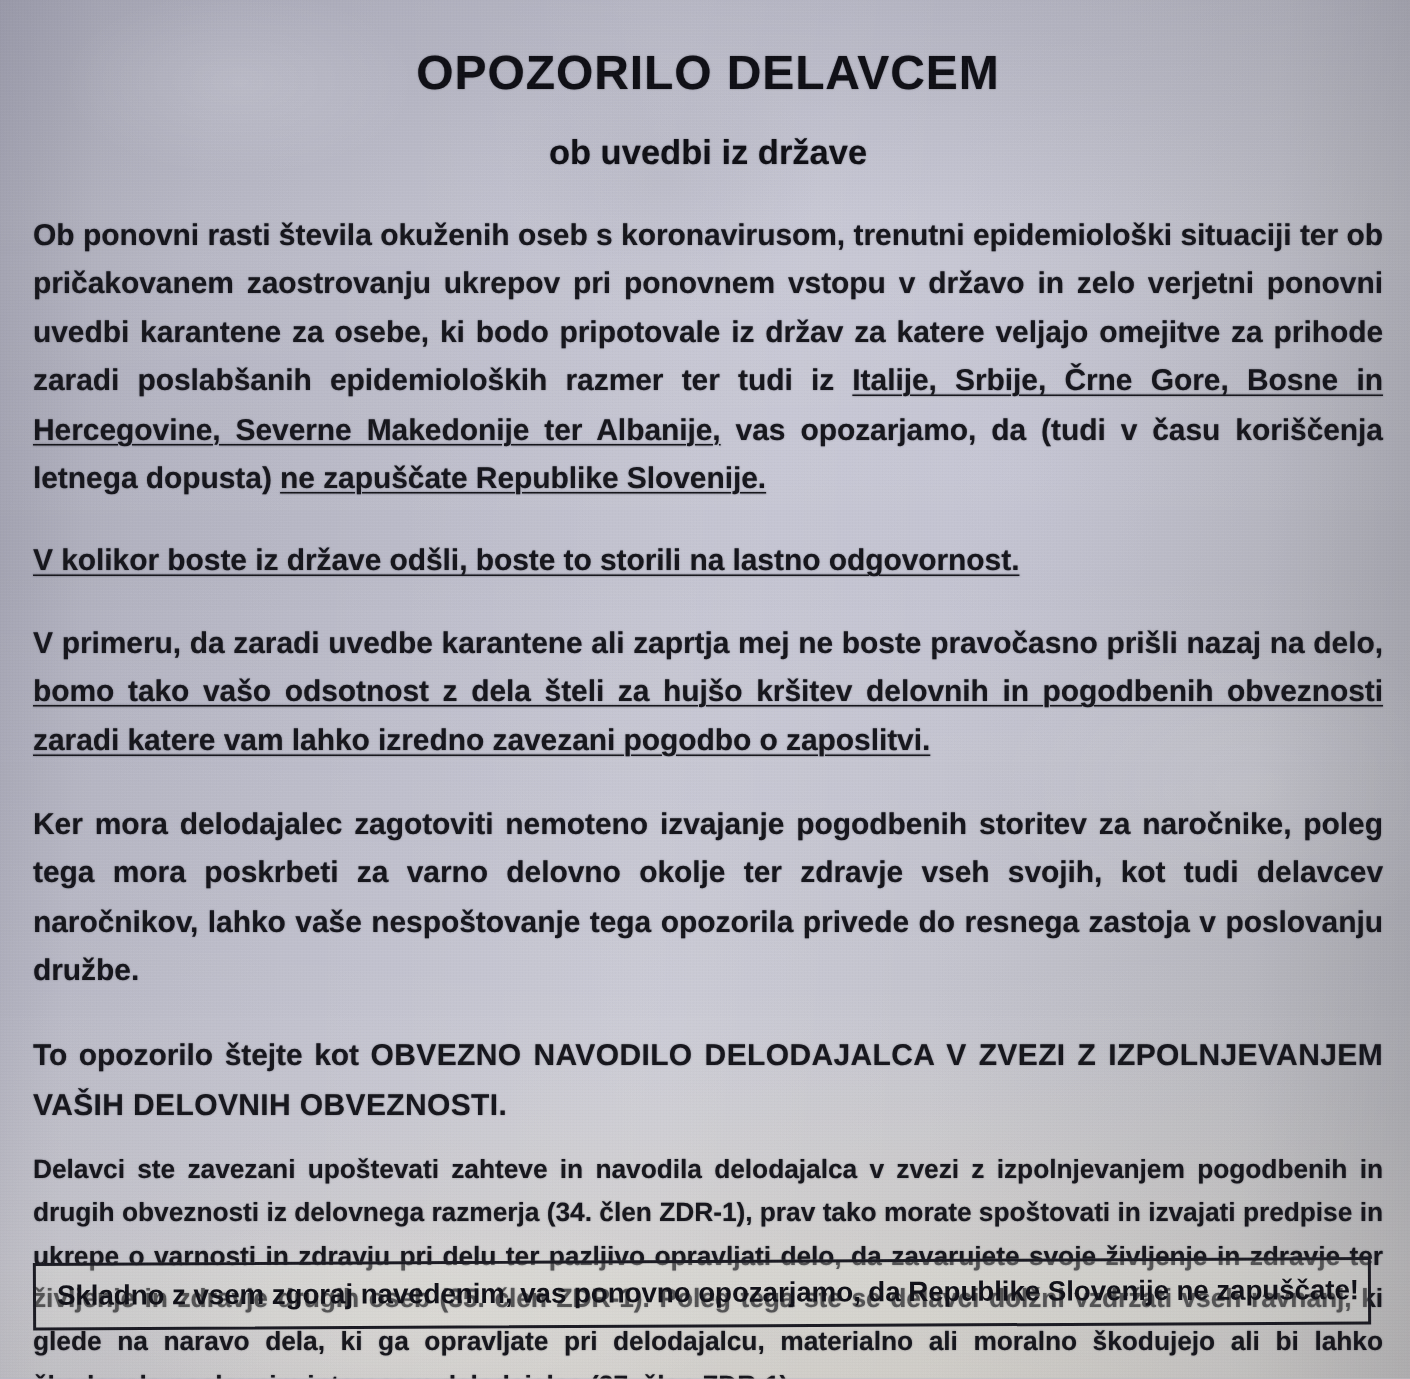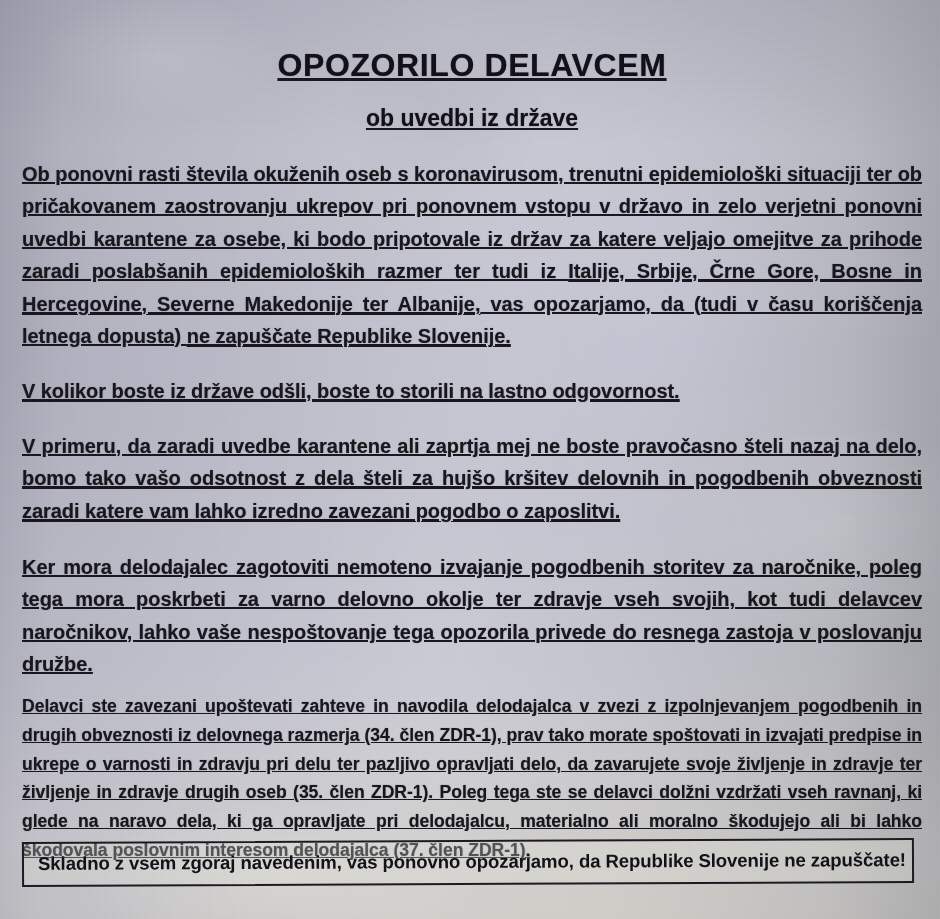--- a/index.html
+++ b/index.html
@@ -85,25 +85,24 @@
     opacity: .22;
     background-image:
       repeating-linear-gradient(0deg, rgba(0,0,0,0.05) 0 1px, rgba(255,255,255,0.04) 1px 2px),
       repeating-linear-gradient(90deg, rgba(0,0,0,0.04) 0 1px, rgba(255,255,255,0.03) 1px 2px);
   }
 
   
   .sheet {
     position: absolute;
     inset: 0;
-    padding: 17px 18px 0 22px;
+    padding: 0 18px 0 22px;
     box-sizing: border-box;
     color: #16161c;
     text-shadow: 0 0 1.1px rgba(30,30,40,0.55);
-    text-decoration: underline;
   }
 
   .title {
     margin: 0;
     padding-top: 30px;
     text-align: center;
     font-size: 32px;
     font-weight: 700;
     letter-spacing: 0.6px;
     color: #101016;
@@ -173,24 +172,25 @@
   <div class="sheet">
 
     <h1 class="title">OPOZORILO DELAVCEM</h1>
 
     <h2 class="subtitle">ob uvedbi iz države</h2>
 
     <p class="body p1"><span>Ob ponovni rasti števila okuženih oseb s koronavirusom, trenutni epidemiološki situaciji ter ob pričakovanem zaostrovanju ukrepov pri ponovnem vstopu v državo in zelo verjetni ponovni uvedbi karantene za osebe, ki bodo pripotovale iz držav za katere veljajo omejitve za prihode zaradi poslabšanih epidemioloških razmer ter tudi iz </span><span class="u">Italije, Srbije, Črne Gore, Bosne in Hercegovine, Severne Makedonije ter Albanije,</span><span> vas opozarjamo, da (tudi v času koriščenja letnega dopusta) </span><span class="u">ne zapuščate Republike Slovenije.</span></p>
 
     <p class="body p-lead"><span class="u b">V kolikor boste iz države odšli, boste to storili na lastno odgovornost.</span></p>
 
-    <p class="body p-case"><span>V primeru, da zaradi uvedbe karantene  ali zaprtja mej ne boste pravočasno šteli nazaj na delo, </span><span class="u">bomo tako vašo odsotnost z dela  šteli za hujšo kršitev delovnih in pogodbenih obveznosti zaradi katere vam lahko izredno zavezani pogodbo o zaposlitvi.</span></p>
+    <p class="body p-case"><span>V primeru, da zaradi uvedbe karantene  ali zaprtja mej ne boste pravočasno prišli nazaj na delo, </span><span class="u">bomo tako vašo odsotnost z dela  šteli za hujšo kršitev delovnih in pogodbenih obveznosti zaradi katere vam lahko izredno zavezani pogodbo o zaposlitvi.</span></p>
 
     <p class="body p-ker"><span>Ker mora delodajalec zagotoviti nemoteno izvajanje pogodbenih storitev za naročnike, poleg tega mora poskrbeti za varno delovno okolje ter zdravje vseh svojih, kot tudi delavcev naročnikov, lahko vaše nespoštovanje tega opozorila privede do resnega zastoja v poslovanju družbe.</span></p>
 
+    <p class="body p-obv"><span>To opozorilo štejte kot </span><span class="caps">OBVEZNO NAVODILO DELODAJALCA V ZVEZI Z IZPOLNJEVANJEM VAŠIH DELOVNIH OBVEZNOSTI.</span></p>
 
     <p class="body p-legal"><span>Delavci ste zavezani upoštevati zahteve in navodila delodajalca v zvezi z izpolnjevanjem pogodbenih in drugih obveznosti iz delovnega razmerja (34. člen ZDR-1), prav tako morate spoštovati in izvajati predpise in ukrepe o varnosti in zdravju pri delu ter pazljivo opravljati delo, da zavarujete svoje življenje in zdravje ter življenje in zdravje drugih oseb (35. člen ZDR-1). Poleg tega ste se delavci dolžni vzdržati vseh ravnanj, ki glede na naravo dela, ki ga opravljate pri delodajalcu, materialno ali moralno škodujejo ali bi lahko škodovala poslovnim interesom delodajalca (37. člen ZDR-1).</span></p>
 
   </div>
 
   <div class="final-box">
     <p class="final-text">Skladno z vsem zgoraj navedenim, vas ponovno opozarjamo, da Republike Slovenije ne zapuščate!</p>
   </div>
 
   <div class="grain"></div>

